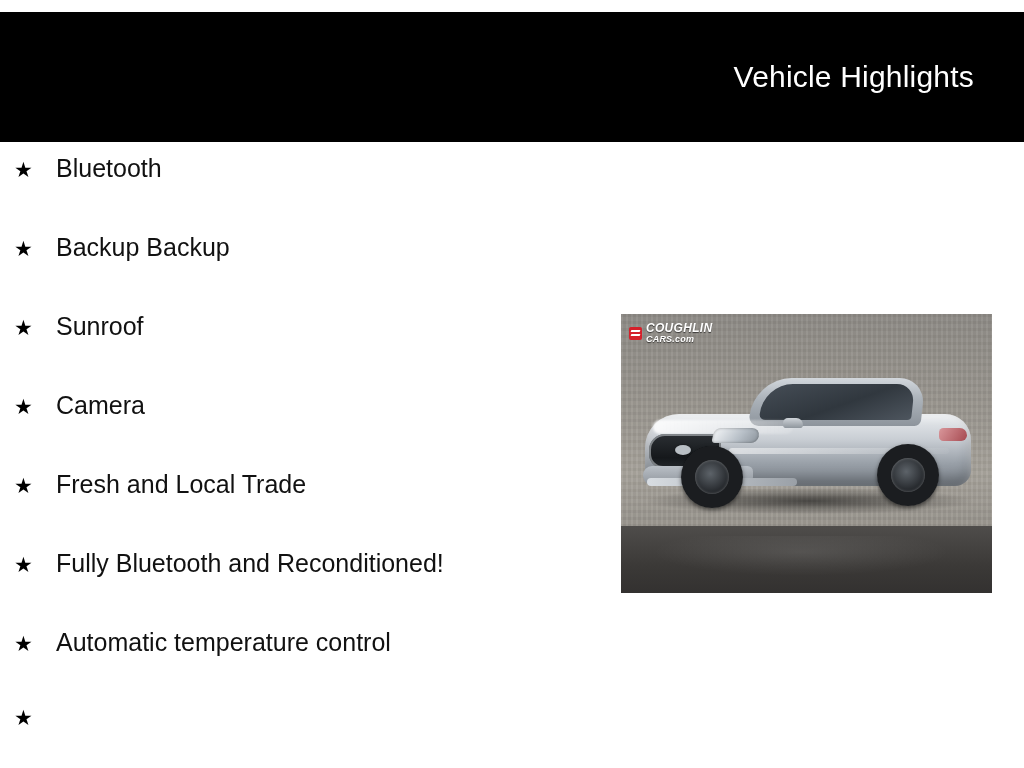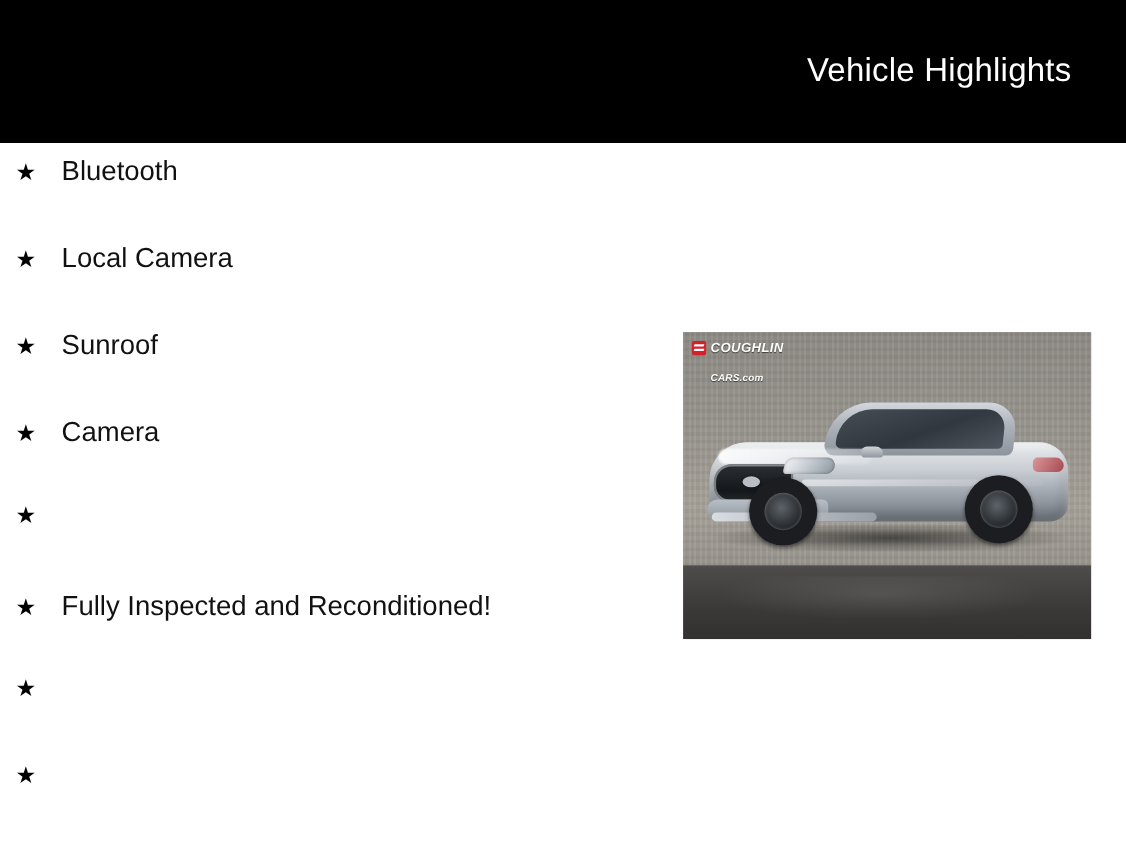--- a/index.html
+++ b/index.html
@@ -14,20 +14,21 @@
     overflow: hidden;
     position: relative;
   }
 
   
   .header {
     width: 1024px;
     height: 130px;
     background: #000000;
     position: relative;
+    margin-top: 12px;
   }
   .header-title {
     position: absolute;
     right: 50px;
     top: 48px;
     color: #ffffff;
     font-size: 30px;
     font-weight: normal;
     letter-spacing: 0.2px;
     white-space: nowrap;
@@ -269,21 +270,21 @@
     background: linear-gradient(120deg, #d98f93, #a33c43);
     opacity: 0.9;
   }
 
   
   .photo-logo {
     position: absolute;
     left: 8px;
     top: 8px;
     display: flex;
-    align-items: flex-start;
+    align-items: center;
     gap: 4px;
   }
   .logo-mark {
     width: 13px;
     height: 13px;
     background: #d5202a;
     border-radius: 2px;
     position: relative;
     flex: 0 0 auto;
   }
@@ -315,59 +316,61 @@
     color: #ffffff;
     letter-spacing: 0.3px;
     text-shadow: 0 1px 1px rgba(0,0,0,0.6);
   }
   .logo-line2 {
     font-size: 9px;
     font-weight: bold;
     font-style: italic;
     color: #ffffff;
     letter-spacing: 0.2px;
-    margin-top: 17px;
+    margin-top: 1px;
     text-shadow: 0 1px 1px rgba(0,0,0,0.6);
   }
 </style>
 </head>
 <body>
 
 <div class="header">
   <div class="header-title">Vehicle Highlights</div>
 </div>
 
 <div class="content">
 
   <ul class="highlights">
     <li class="highlight-item">
       <span class="bullet-star">★</span>
       <span class="highlight-label">Bluetooth</span>
     </li>
     <li class="highlight-item">
       <span class="bullet-star">★</span>
-      <span class="highlight-label">Local Camera</span>
+      <span class="highlight-label">Backup Backup</span>
     </li>
     <li class="highlight-item">
       <span class="bullet-star">★</span>
       <span class="highlight-label">Sunroof</span>
     </li>
     <li class="highlight-item">
       <span class="bullet-star">★</span>
       <span class="highlight-label">Camera</span>
     </li>
     <li class="highlight-item">
       <span class="bullet-star">★</span>
-    </li>
-    <li class="highlight-item">
-      <span class="bullet-star">★</span>
-      <span class="highlight-label">Fully Inspected and Reconditioned!</span>
-    </li>
-    <li class="highlight-item">
-      <span class="bullet-star">★</span>
+      <span class="highlight-label">Fresh and Local Trade</span>
+    </li>
+    <li class="highlight-item">
+      <span class="bullet-star">★</span>
+      <span class="highlight-label">Fully Bluetooth and Reconditioned!</span>
+    </li>
+    <li class="highlight-item">
+      <span class="bullet-star">★</span>
+      <span class="highlight-label">Automatic temperature control</span>
     </li>
     <li class="highlight-item">
       <span class="bullet-star">★</span>
     </li>
   </ul>
 
   <div class="photo-frame">
     <div class="photo-wall"></div>
     <div class="photo-floor"></div>
     <div class="floor-sheen"></div>

